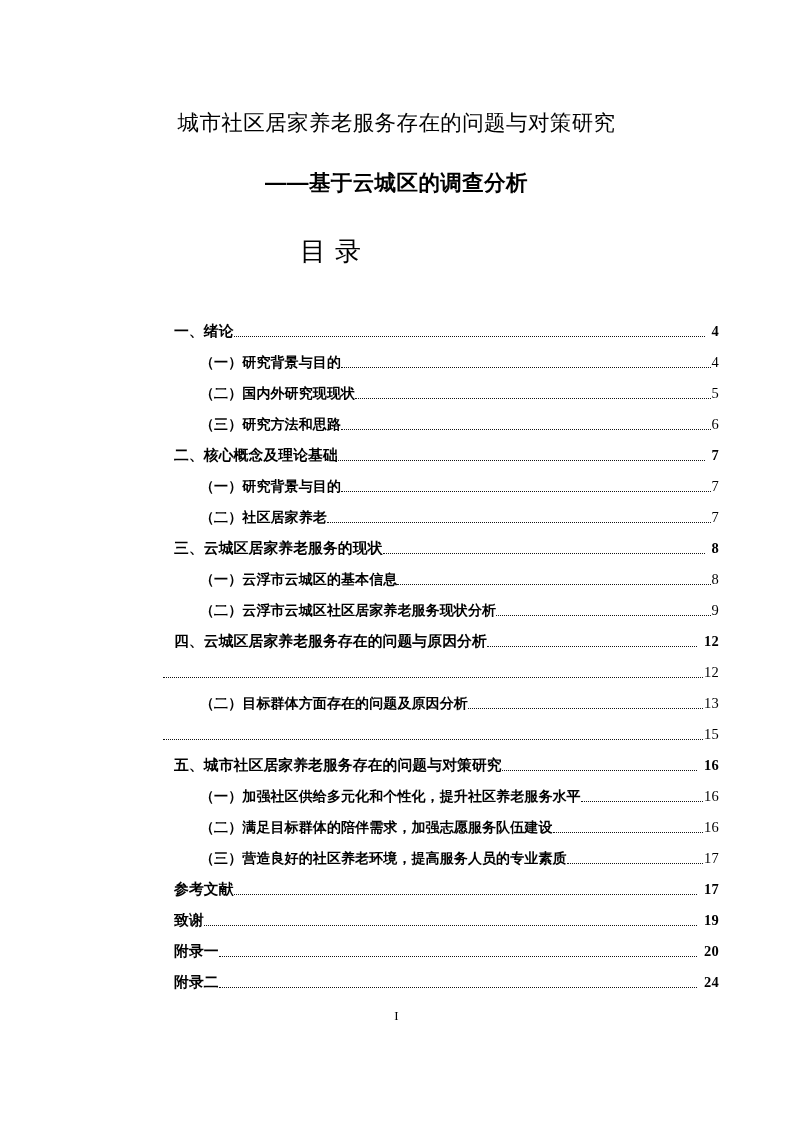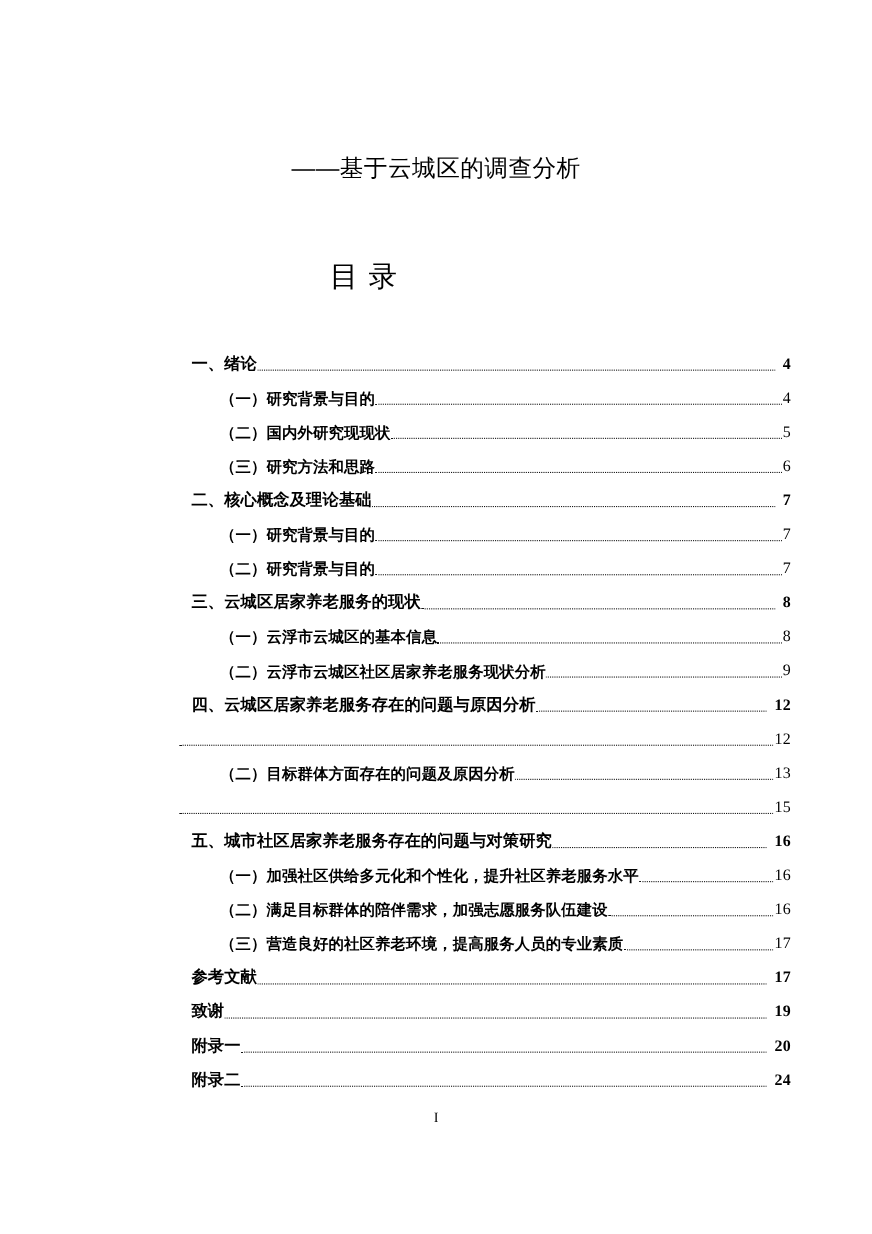--- a/index.html
+++ b/index.html
@@ -36,21 +36,21 @@
     font-size: 21.5px;
     font-weight: 400;
     letter-spacing: 0.4px;
     line-height: 30px;
     color: #000;
     white-space: nowrap;
   }
   .doc-title-sub {
     font-family: "Liberation Sans", "DejaVu Sans", sans-serif;
     font-size: 21.5px;
-    font-weight: 400;
+    font-weight: 700;
     letter-spacing: 0.4px;
     line-height: 30px;
     margin-top: 30px;
     color: #000;
     white-space: nowrap;
   }
 
   
   .toc-heading {
     position: absolute;
@@ -153,20 +153,21 @@
     line-height: 16px;
     color: #000;
   }
 </style>
 </head>
 <body>
 
 <div class="page">
 
   <div class="title-block">
+    <div class="doc-title-main">城市社区居家养老服务存在的问题与对策研究</div>
     <div class="doc-title-sub">——基于云城区的调查分析</div>
   </div>
 
   <div class="toc-heading">目  录</div>
 
   <div class="toc" id="toc-list">
       <div class="toc-entry level-1">
         <span class="entry-label">一、绪论</span>
         <span class="leader"></span>
         <span class="entry-page">4</span>
@@ -190,21 +191,21 @@
         <span class="entry-label">二、核心概念及理论基础</span>
         <span class="leader"></span>
         <span class="entry-page">7</span>
       </div>
       <div class="toc-entry level-2">
         <span class="entry-label">（一）研究背景与目的</span>
         <span class="leader"></span>
         <span class="entry-page">7</span>
       </div>
       <div class="toc-entry level-2">
-        <span class="entry-label">（二）研究背景与目的</span>
+        <span class="entry-label">（二）社区居家养老</span>
         <span class="leader"></span>
         <span class="entry-page">7</span>
       </div>
       <div class="toc-entry level-1">
         <span class="entry-label">三、云城区居家养老服务的现状</span>
         <span class="leader"></span>
         <span class="entry-page">8</span>
       </div>
       <div class="toc-entry level-2">
         <span class="entry-label">（一）云浮市云城区的基本信息</span>

